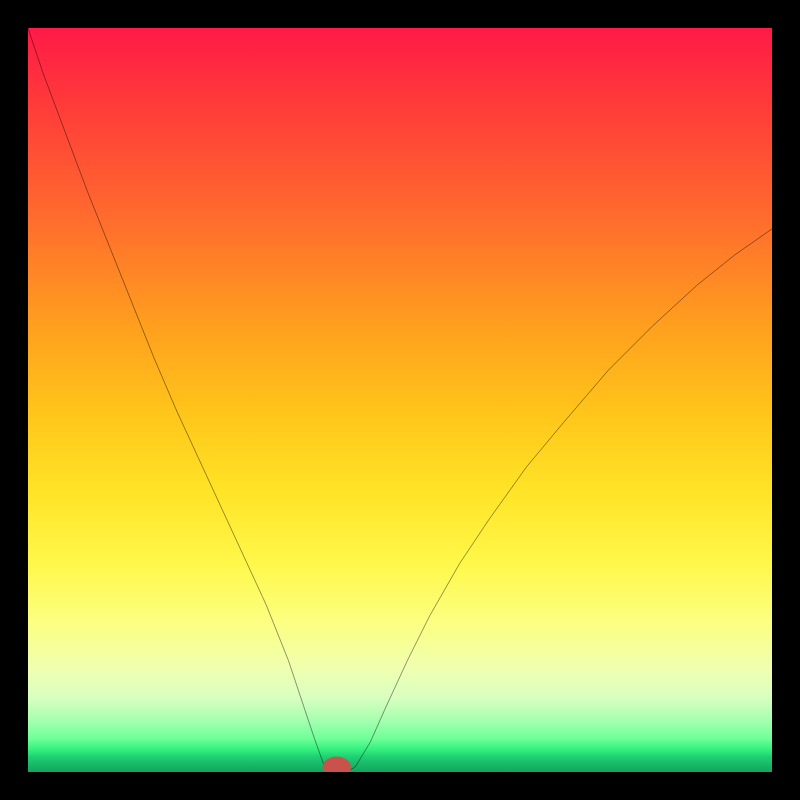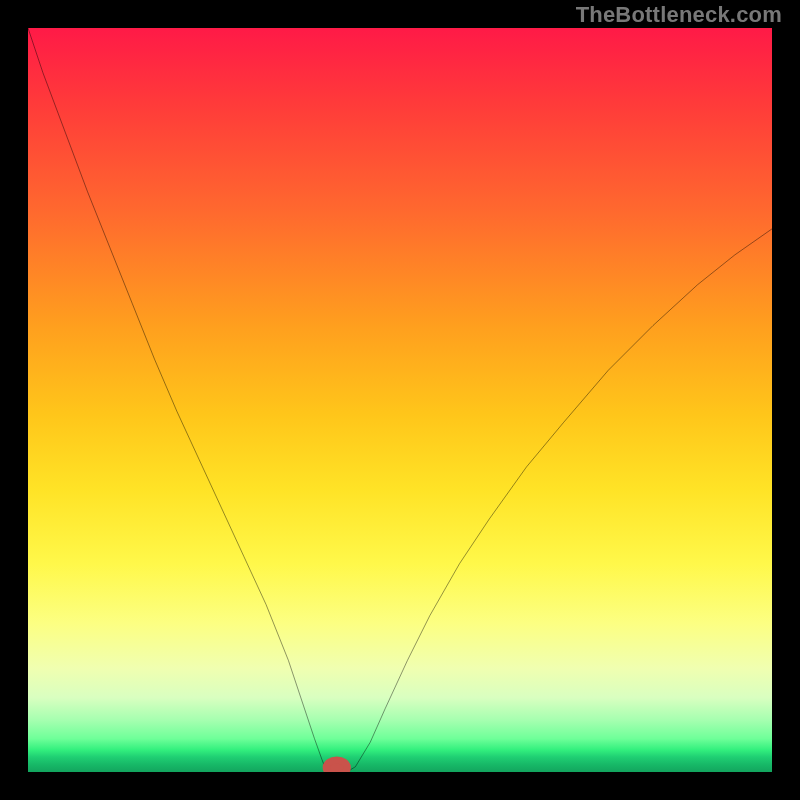--- a/index.html
+++ b/index.html
@@ -72,21 +72,20 @@
   .marker {
     fill: #c9534b;
     stroke: #c9534b;
   }
 </style>
 </head>
 <body>
 
 <div class="frame">
 
-  <div class="watermark">TheBottleneck.com</div>
 
   <div class="plot-area">
     <div class="gradient-bg"></div>
     <svg class="curve" viewBox="0 0 100 100" preserveAspectRatio="none">
       <path id="curve-path" fill="none" stroke="#000" stroke-width="0.42" vector-effect="non-scaling-stroke" stroke-linejoin="round" stroke-linecap="round" d="M0.000 0.000 L2.000 6.000 L5.000 14.000 L8.000 22.000 L11.000 29.500 L14.000 37.000 L17.000 44.500 L20.000 51.500 L23.000 58.000 L26.000 64.500 L29.000 71.000 L32.000 77.500 L35.000 85.000 L37.000 91.000 L38.500 95.500 L39.500 98.300 L40.000 99.600 L40.500 99.900 L41.000 99.900 L42.000 99.900 L43.000 99.900 L44.000 99.300 L46.000 96.000 L48.000 91.500 L51.000 85.000 L54.000 79.000 L58.000 72.000 L62.000 66.000 L67.000 59.000 L72.000 53.000 L78.000 46.000 L84.000 40.000 L90.000 34.500 L95.000 30.500 L100.000 27.000"></path>
       <ellipse id="marker-dot" class="marker" cx="41.5" cy="99.4" rx="1.4" ry="1" fill="#c9534b" stroke="#c9534b"></ellipse>
     </svg>
   </div>
 
 </div>

